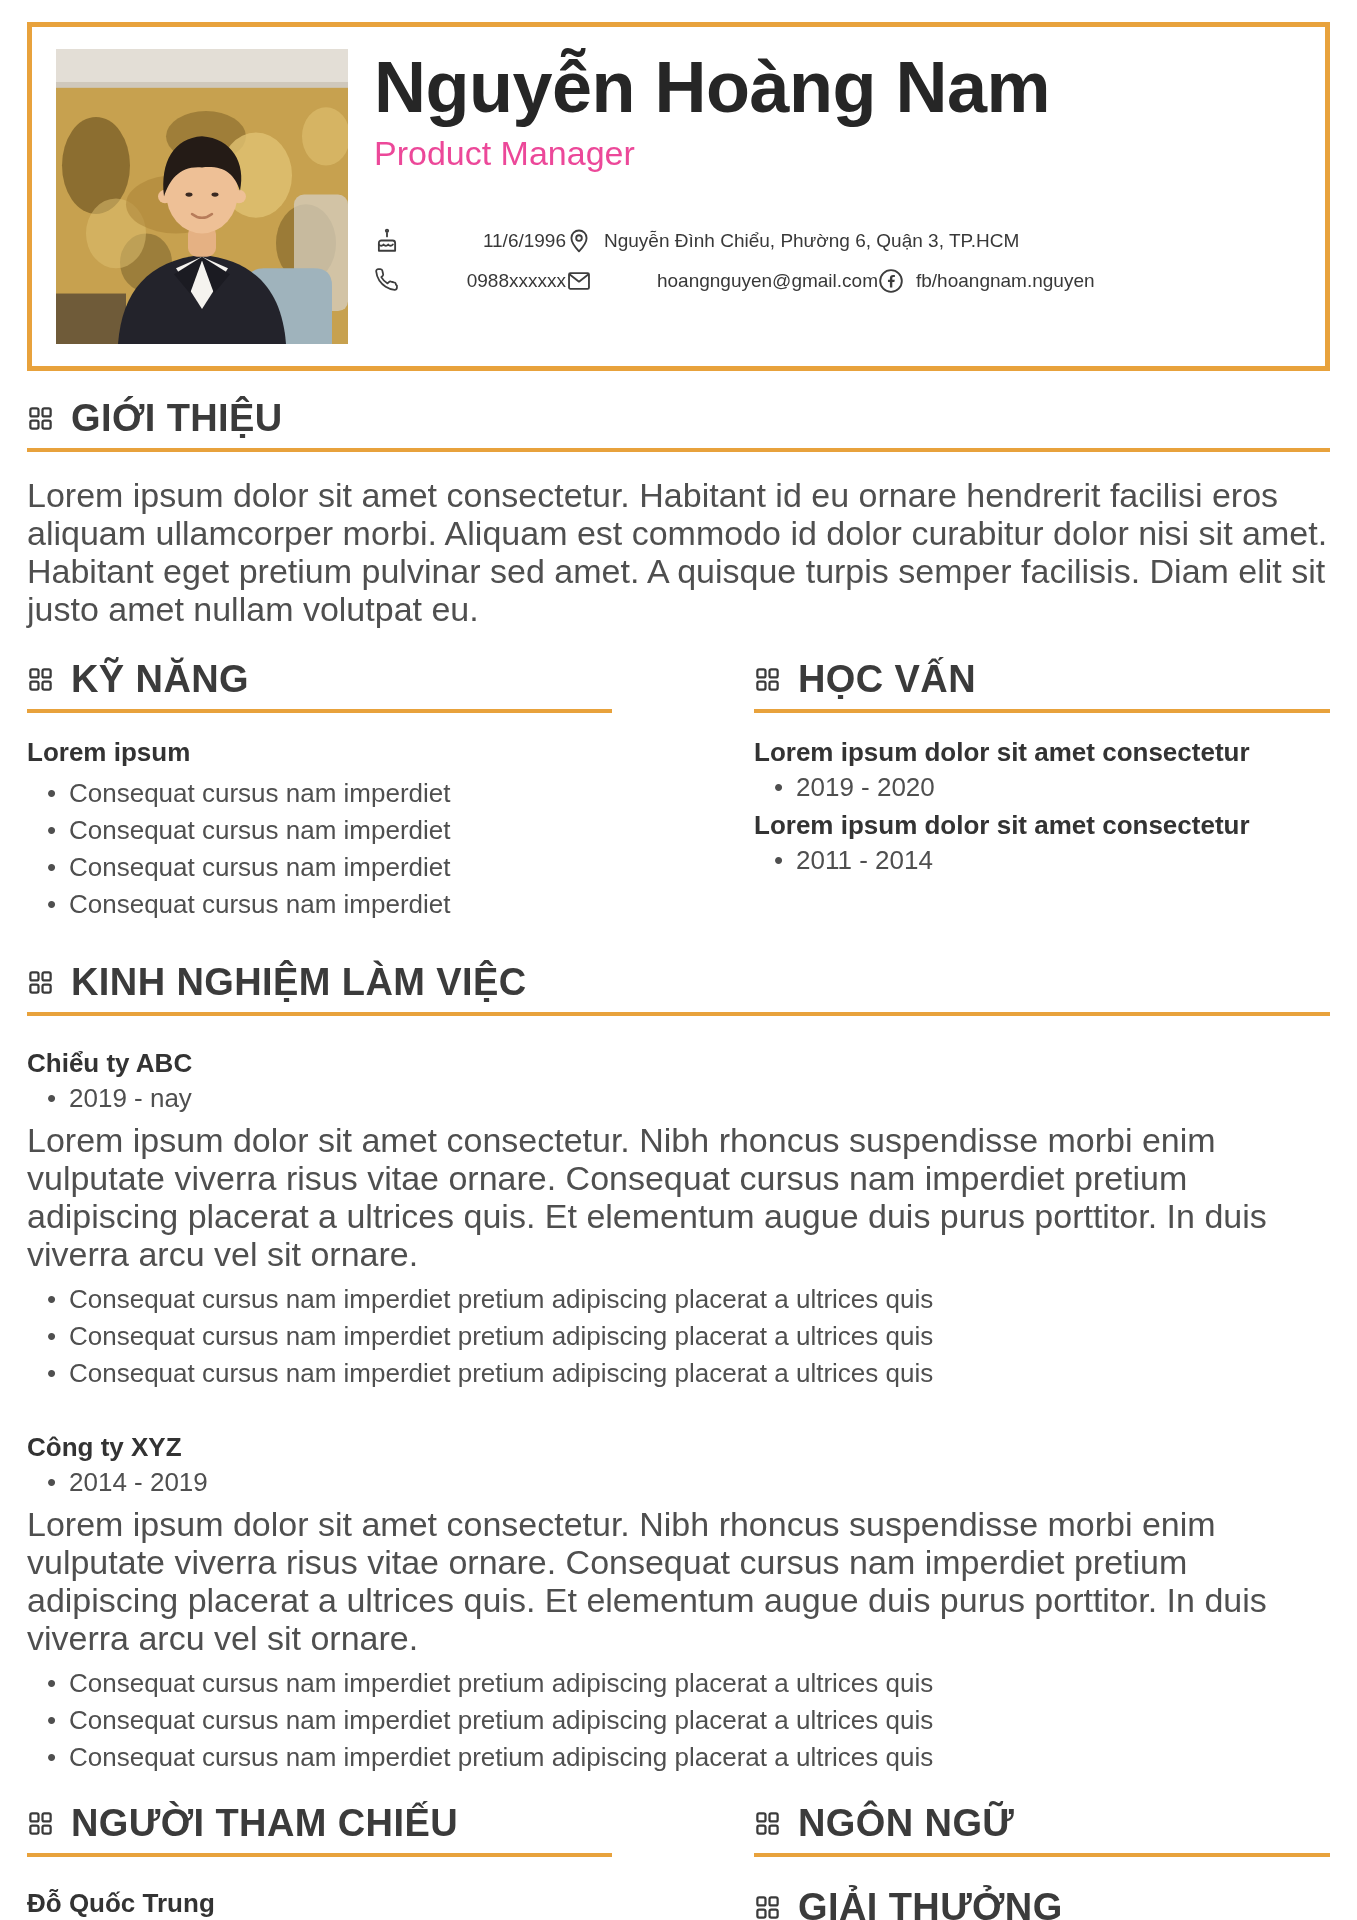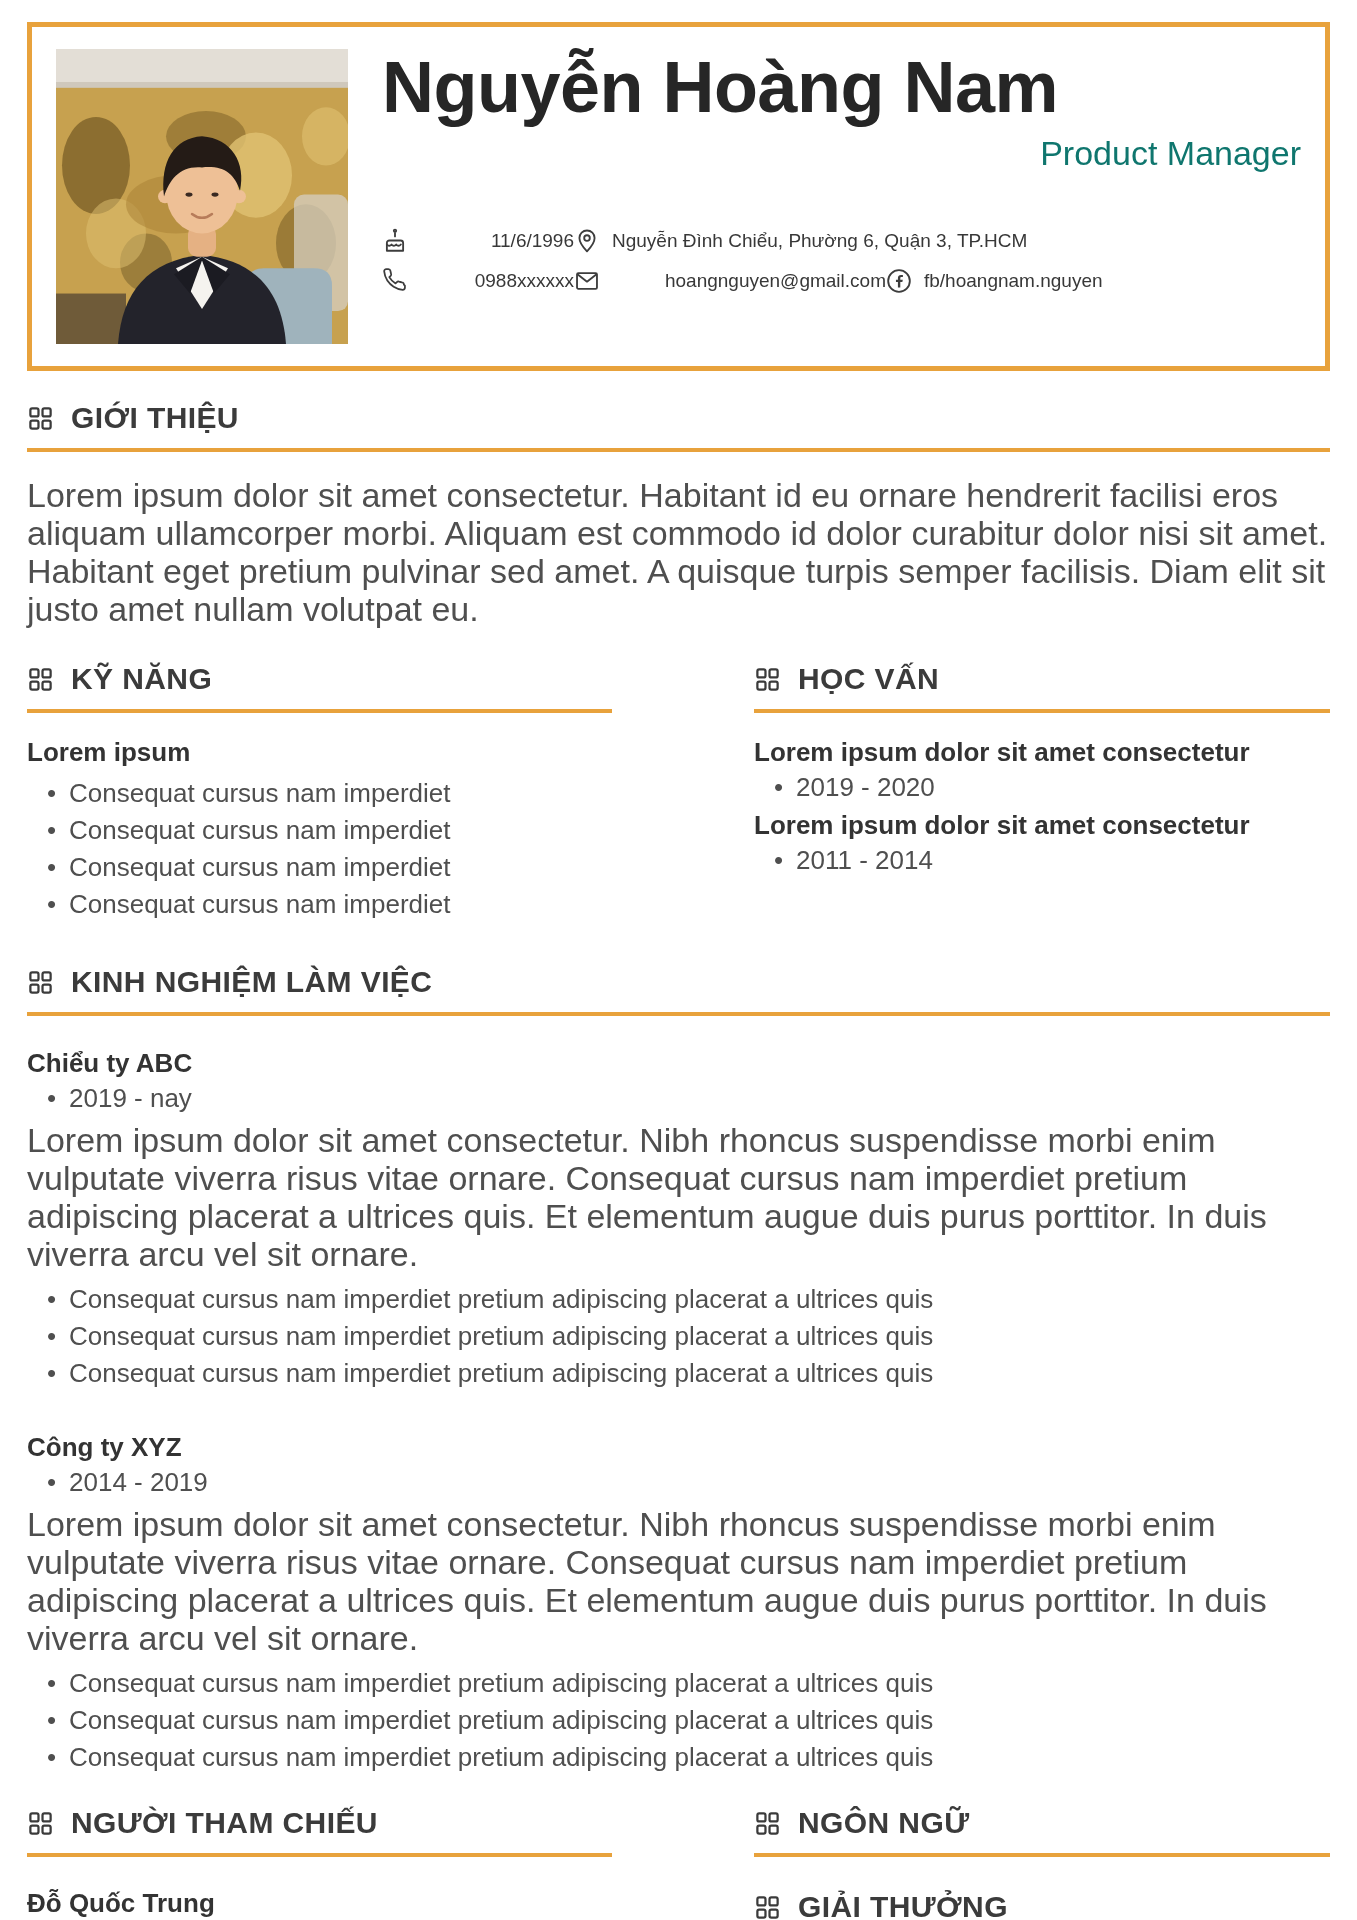--- a/index.html
+++ b/index.html
@@ -5,37 +5,37 @@
   :root{ --accent:#E8A23C; --ink:#2e2e2e; --title:#3b3b3b; --body:#4f4f4f; }
   *{ margin:0; padding:0; box-sizing:border-box; }
   html,body{ background:#fff; }
   .page{
     width:1357px; height:1920px; background:#fff; overflow:hidden;
     font-family:"Liberation Sans", sans-serif; color:var(--body);
     padding:22px 27px 0 27px; position:relative;
   }
   
   .header-card{
-    border:5px solid var(--accent); height:349px; display:flex; gap:34px;
+    border:5px solid var(--accent); height:349px; display:flex; gap:26px;
     padding:22px 24px; align-items:stretch;
   }
   .photo{ width:292px; flex:none; overflow:hidden; }
   .photo svg{ display:block; width:100%; height:100%; }
   .header-right{ flex:1; padding-top:2px; min-width:0; }
   .name{ font-size:72px; font-weight:700; color:#262626; line-height:1.02; letter-spacing:-0.5px; }
-  .job-title{ font-size:34px; color:#0f766e; margin-top:10px; line-height:1.15;text-align:right; }
+  .job-title{ font-size:34px; color:#ec4899; margin-top:10px; line-height:1.15; }
   .contacts{ margin-top:54px; display:flex; flex-direction:column; gap:14px; }
   .contact-row{ display:flex; align-items:center; }
   .contact-item{ display:flex; align-items:center; gap:12px; font-size:19px; color:#383838; white-space:nowrap;justify-content:space-between; }
   .contact-item svg{ flex:none; }
   .ci-fixed{ width:192px; }
   .ci-email{ width:312px; }
   
   .section-head{ display:flex; align-items:center; gap:17px; }
-  .section-title{ font-size:30px; font-weight:700; color:var(--title); letter-spacing:0.4px; line-height:34px; }
+  .section-title{ font-size:38px; font-weight:700; color:var(--title); letter-spacing:0.4px; line-height:34px; }
   .rule{ height:4px; background:var(--accent); margin-top:13px; }
   .sec-intro{ margin-top:30px; }
   .para{ font-size:34px; line-height:38px; color:var(--body); margin-top:24px; }
   .two-col{ display:grid; grid-template-columns:585px 576px; justify-content:space-between; margin-top:34px; }
   .subhead{ font-size:26px; font-weight:700; color:#333; line-height:34px; }
   ul.bullets{ list-style:none; padding-left:42px; margin-top:6px; }
   ul.bullets li{ position:relative; font-size:26px; line-height:37px; color:var(--body); }
   ul.bullets li::before{ content:"•"; position:absolute; left:-22px; color:var(--body); }
   .col-content{ margin-top:22px; }
   .edu-entry + .edu-entry{ margin-top:2px; }

